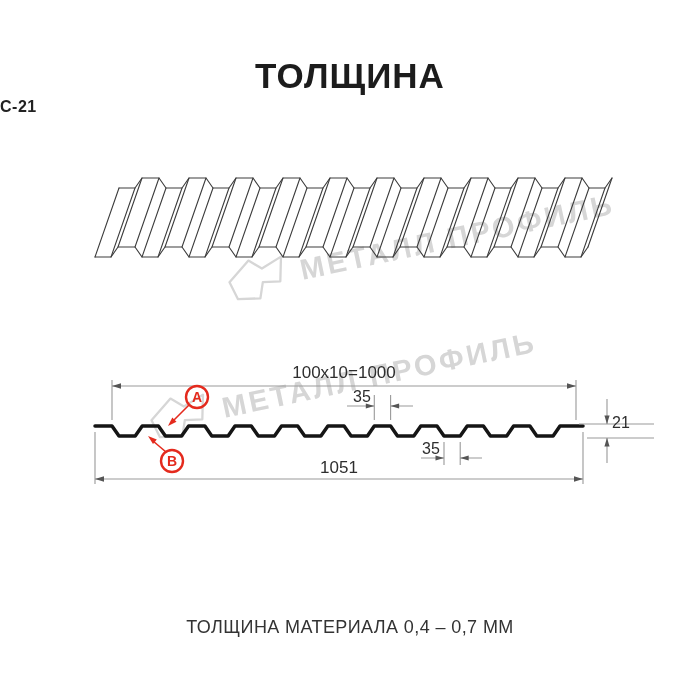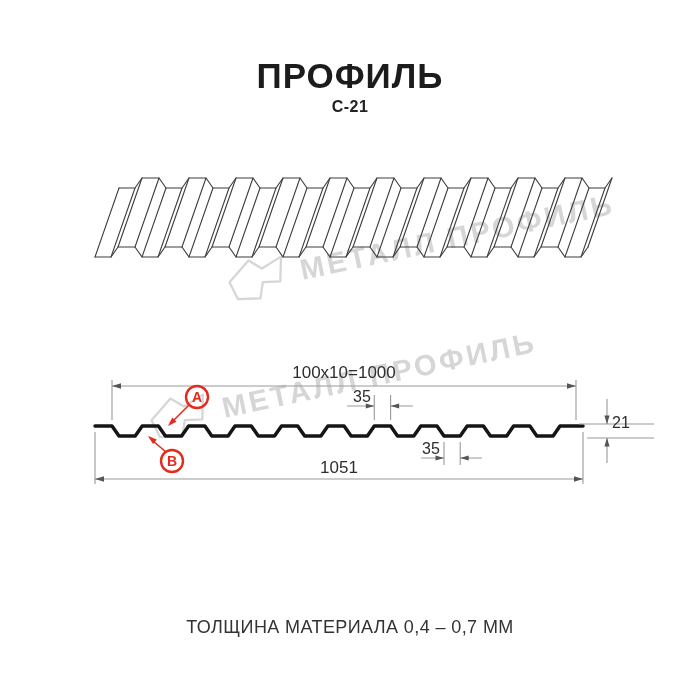--- a/index.html
+++ b/index.html
@@ -12,21 +12,21 @@
   html,body{margin:0;padding:0;}
   body{
     width:700px;height:700px;background:#ffffff;position:relative;overflow:hidden;
     font-family:"Liberation Sans", sans-serif;
   }
   .page-title{
     position:absolute;left:0;top:56px;width:700px;text-align:center;
     font-size:35px;font-weight:800;letter-spacing:1px;color:var(--ink);
   }
   .page-subtitle{
-    position:absolute;left:0;top:98px;width:700px;text-align:center;
+    position:absolute;left:0;top:98px;width:700px;text-align:left;
     font-size:16px;font-weight:600;color:#222222;letter-spacing:0.5px;
   }
   .footer-note{
     position:absolute;left:0;top:617px;width:700px;text-align:center;
     font-size:18px;font-weight:400;color:#333333;letter-spacing:0.4px;
   }
   .watermark{
     position:absolute;display:flex;align-items:center;gap:10px;
     color:var(--wm);white-space:nowrap;z-index:1;
     font-size:29px;font-weight:700;letter-spacing:3px;
@@ -42,21 +42,21 @@
   .dimarrow{fill:#555555;stroke:none;}
   .dimtext{fill:#2e2e2e;stroke:none;font-family:"Liberation Sans",sans-serif;}
   .redline{stroke:var(--red);stroke-width:1.6;fill:none;}
   .redfill{fill:var(--red);stroke:none;}
   .redcircle{stroke:var(--red);stroke-width:2.4;fill:#ffffff;fill-opacity:0;}
   .redletter{fill:var(--red);font-weight:700;font-size:14px;text-anchor:middle;font-family:"Liberation Sans",sans-serif;}
 </style>
 </head>
 <body>
 
-<div class="page-title">ПРОФИЛЬ</div>
+<div class="page-title">ТОЛЩИНА</div>
 <div class="page-subtitle">С-21</div>
 
 <div class="watermark wm-1">
   <svg width="66" height="48" viewBox="0 0 68 50">
     <path d="M4 22 L28 4 L40 15 L62 7 L56 32 L38 29 L32 45 L9 41 Z" fill="none" stroke="#D6D6D6" stroke-width="2.4" stroke-linejoin="round"></path>
   </svg>
   <span>МЕТАЛЛ ПРОФИЛЬ</span>
 </div>
 <div class="watermark wm-2">
   <svg width="66" height="48" viewBox="0 0 68 50">

